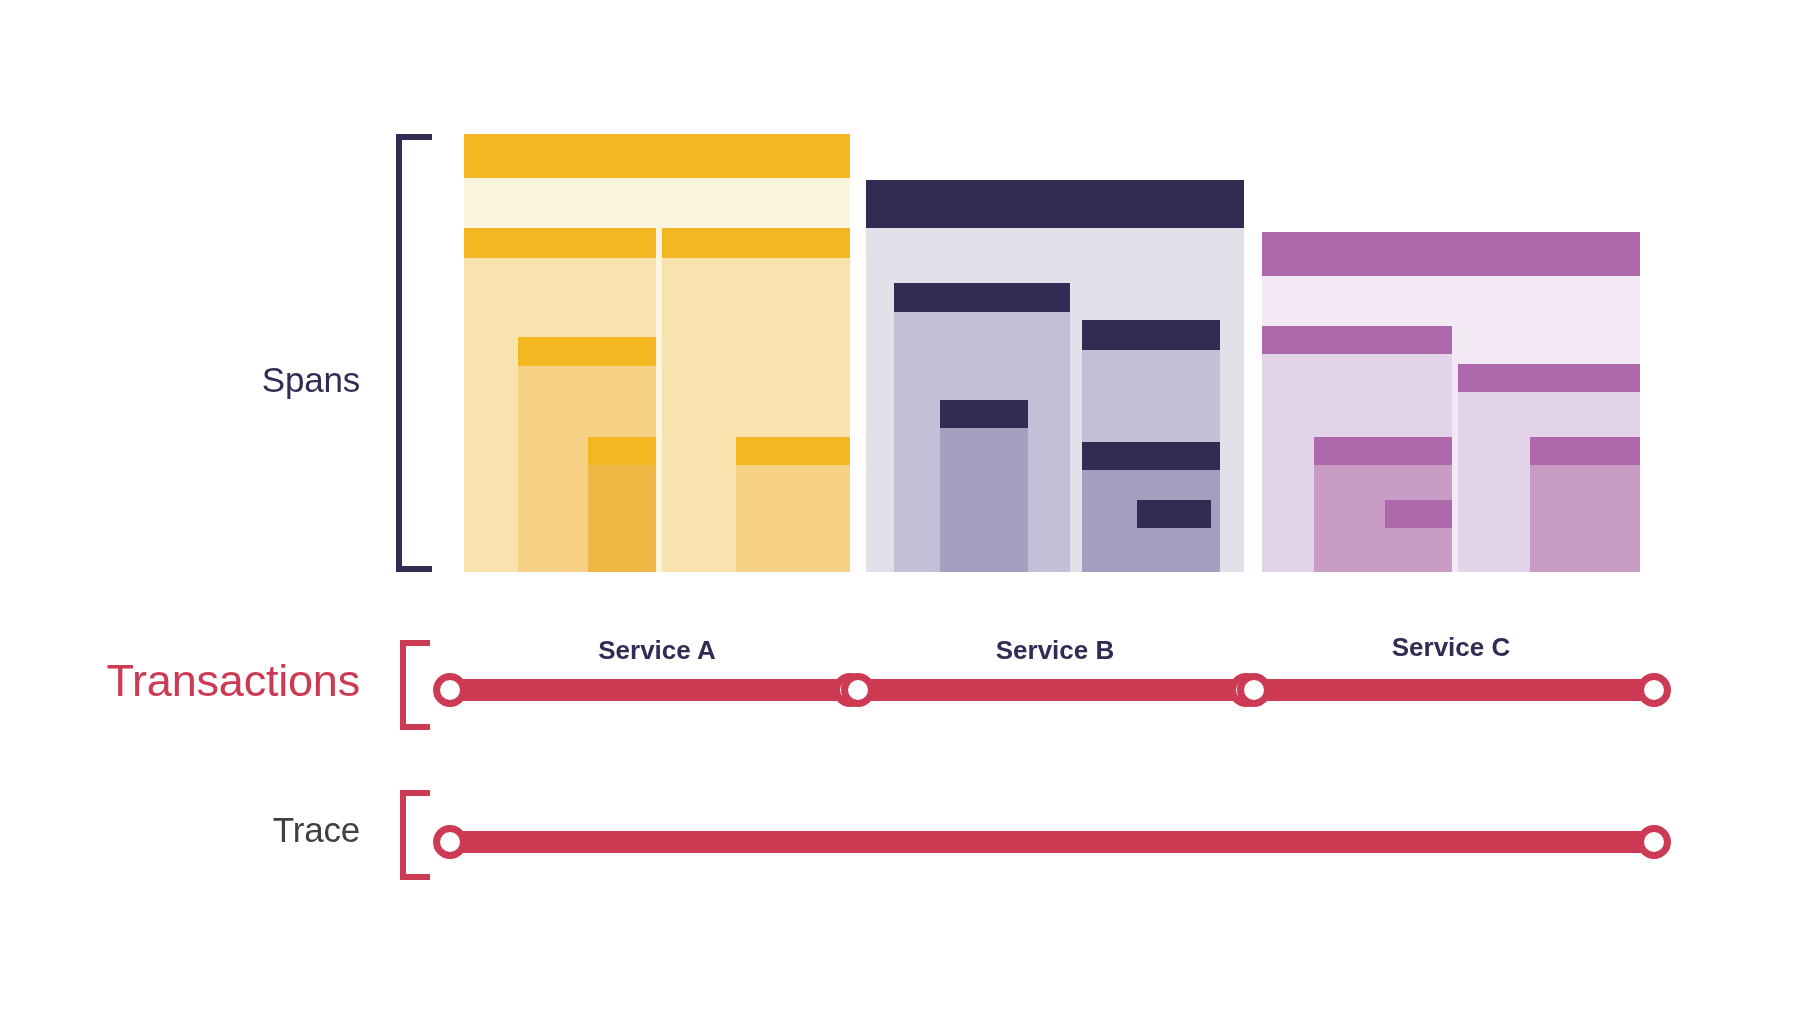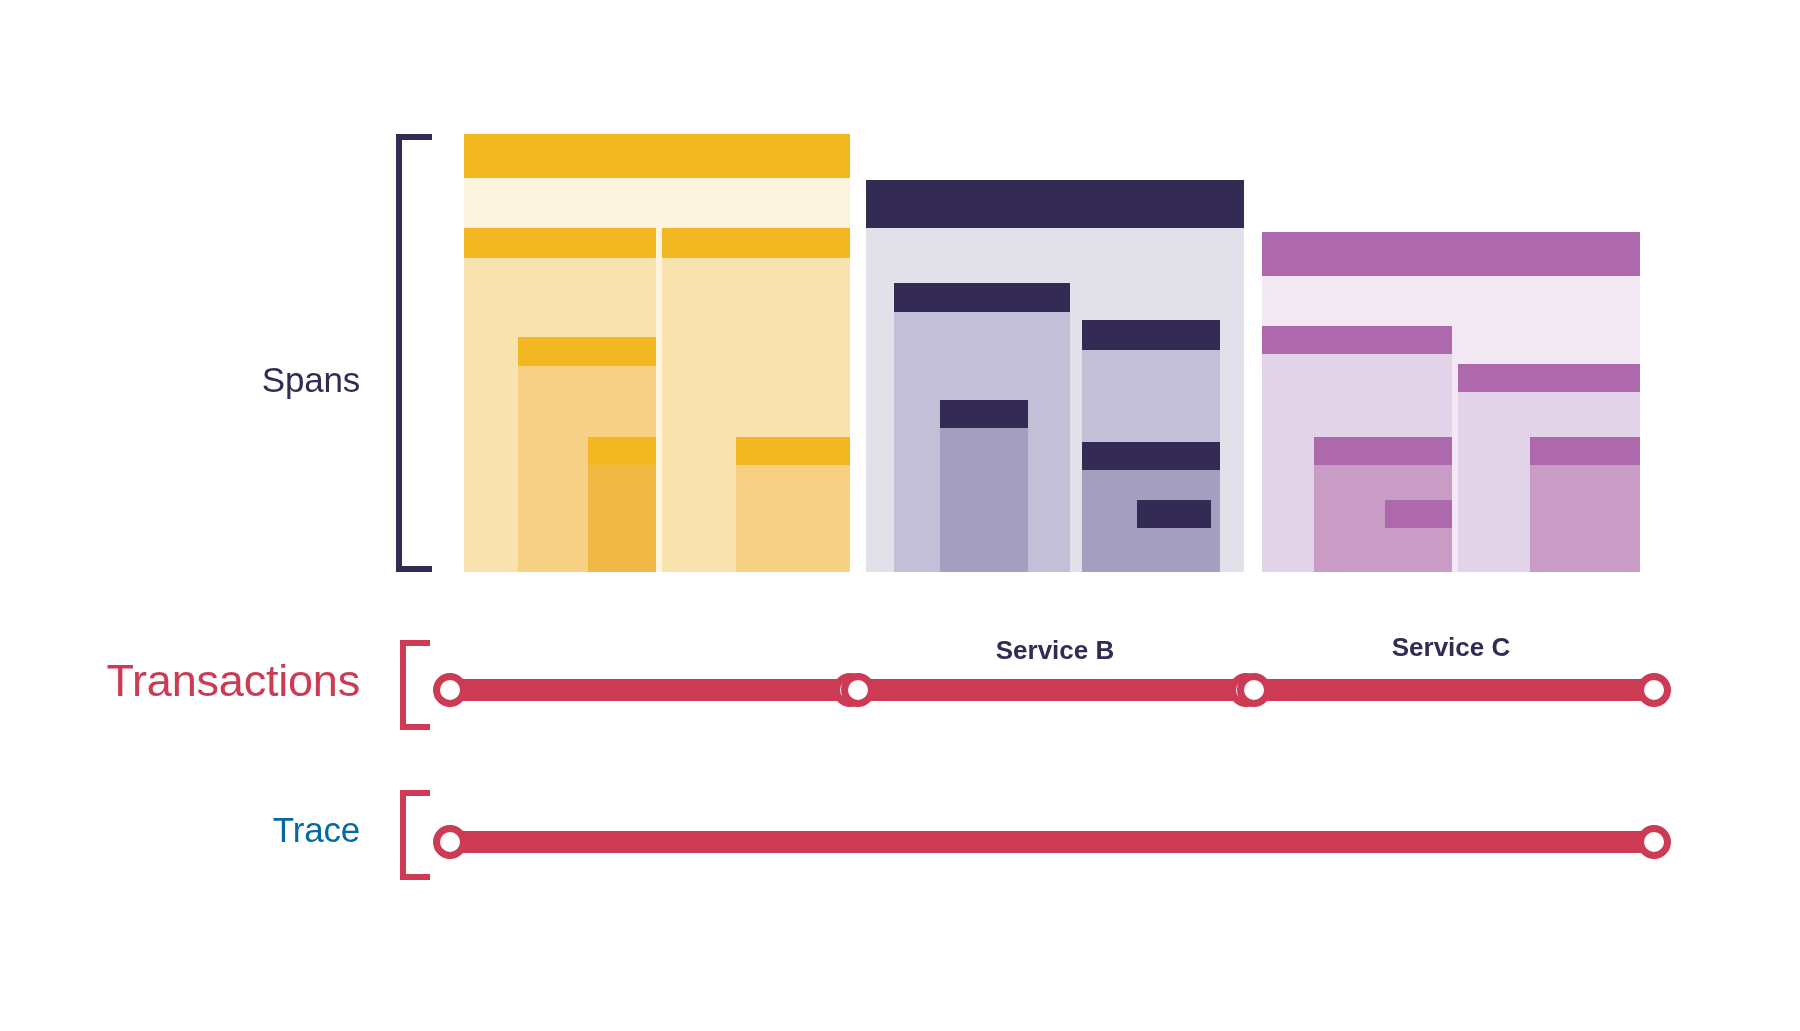--- a/index.html
+++ b/index.html
@@ -34,21 +34,21 @@
   #label-transactions {
     right: 1440px;
     top: 655px;
     font-size: 45px;
     color: #CC3B53;
   }
   #label-trace {
     right: 1440px;
     top: 810px;
     font-size: 35px;
-    color: #0369a1;
+    color: #404040;
   }
 
   
   .bracket {
     position: absolute;
     border-style: solid;
     border-right: 0;
     background: transparent;
   }
   #bracket-spans {
@@ -183,20 +183,21 @@
         </div>
         <div class="span-box" style="left: 1530px; top: 437px; width: 110px; height: 135px; background: rgb(200, 156, 197); z-index: 24;">
           <div class="span-head" style="height: 28px; background: rgb(174, 104, 172);"></div>
         </div>
         <div class="span-box" style="left: 1385px; top: 500px; width: 67px; height: 72px; background: rgb(200, 156, 197); z-index: 30;">
           <div class="span-head" style="height: 28px; background: rgb(174, 104, 172);"></div>
         </div>
       </div>
     </div>
 
+  <div class="service-caption" id="caption-a" style="left:464px; top:635px; width:386px;">Service A</div>
   <div class="service-caption" id="caption-b" style="left:866px; top:635px; width:378px;">Service B</div>
   <div class="service-caption" id="caption-c" style="left:1262px; top:632px; width:378px;">Service C</div>
 
   <div class="timeline-row" id="transactions-row" style="top:660px;">
       <div class="tl-bar" style="left: 450px; width: 400px;"></div>
       <div class="tl-node" style="left: 433px;"></div>
       <div class="tl-node" style="left: 833px;"></div>
       <div class="tl-bar" style="left: 858px; width: 388px;"></div>
       <div class="tl-node" style="left: 841px;"></div>
       <div class="tl-node" style="left: 1229px;"></div>

